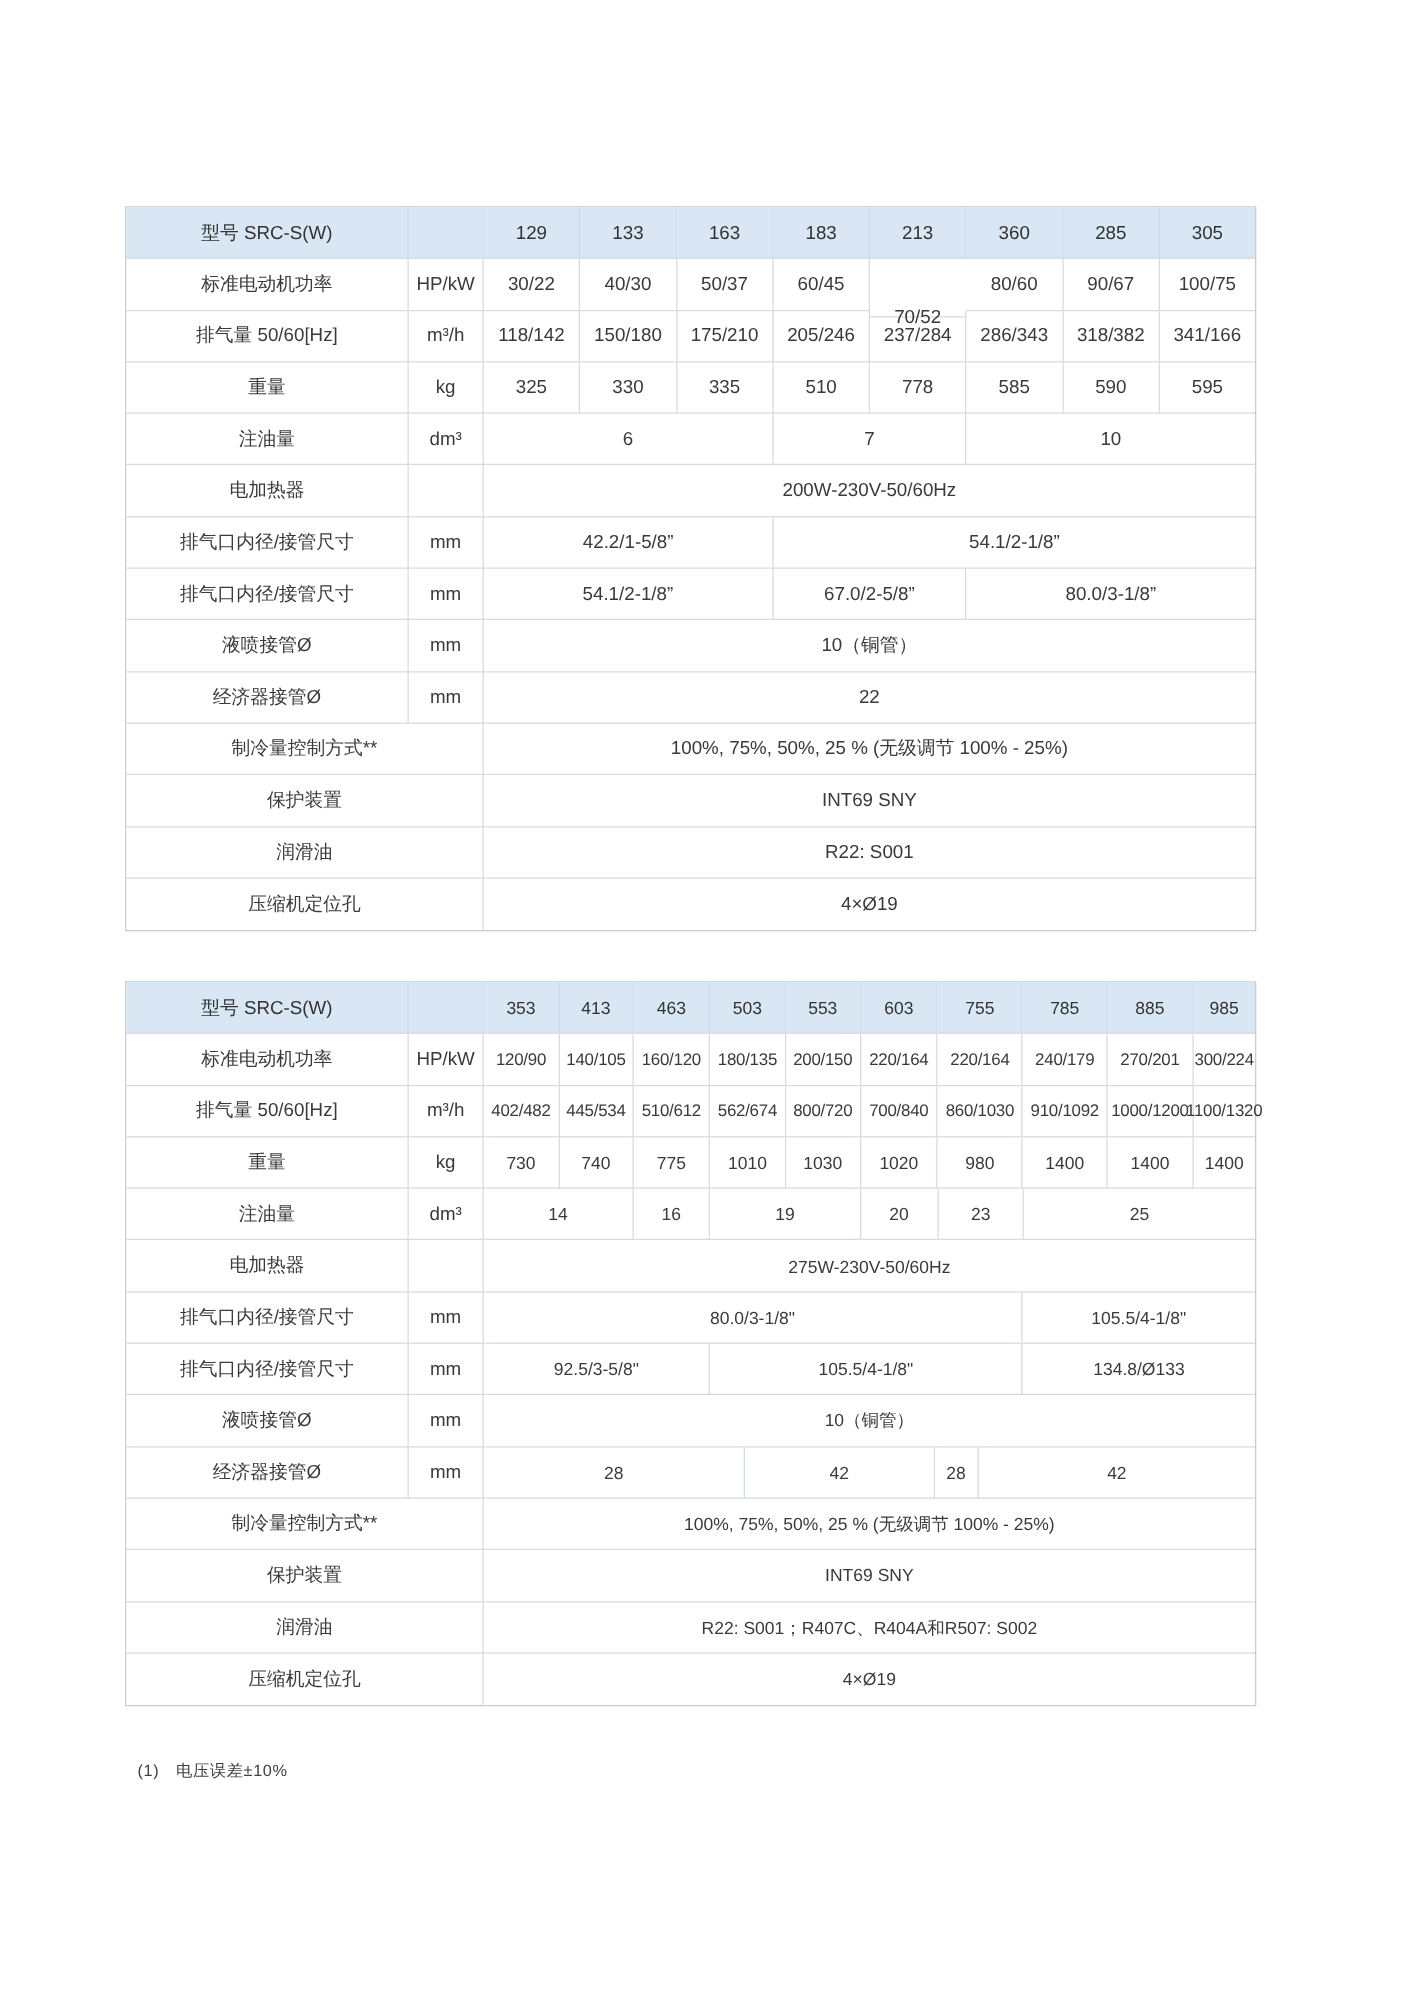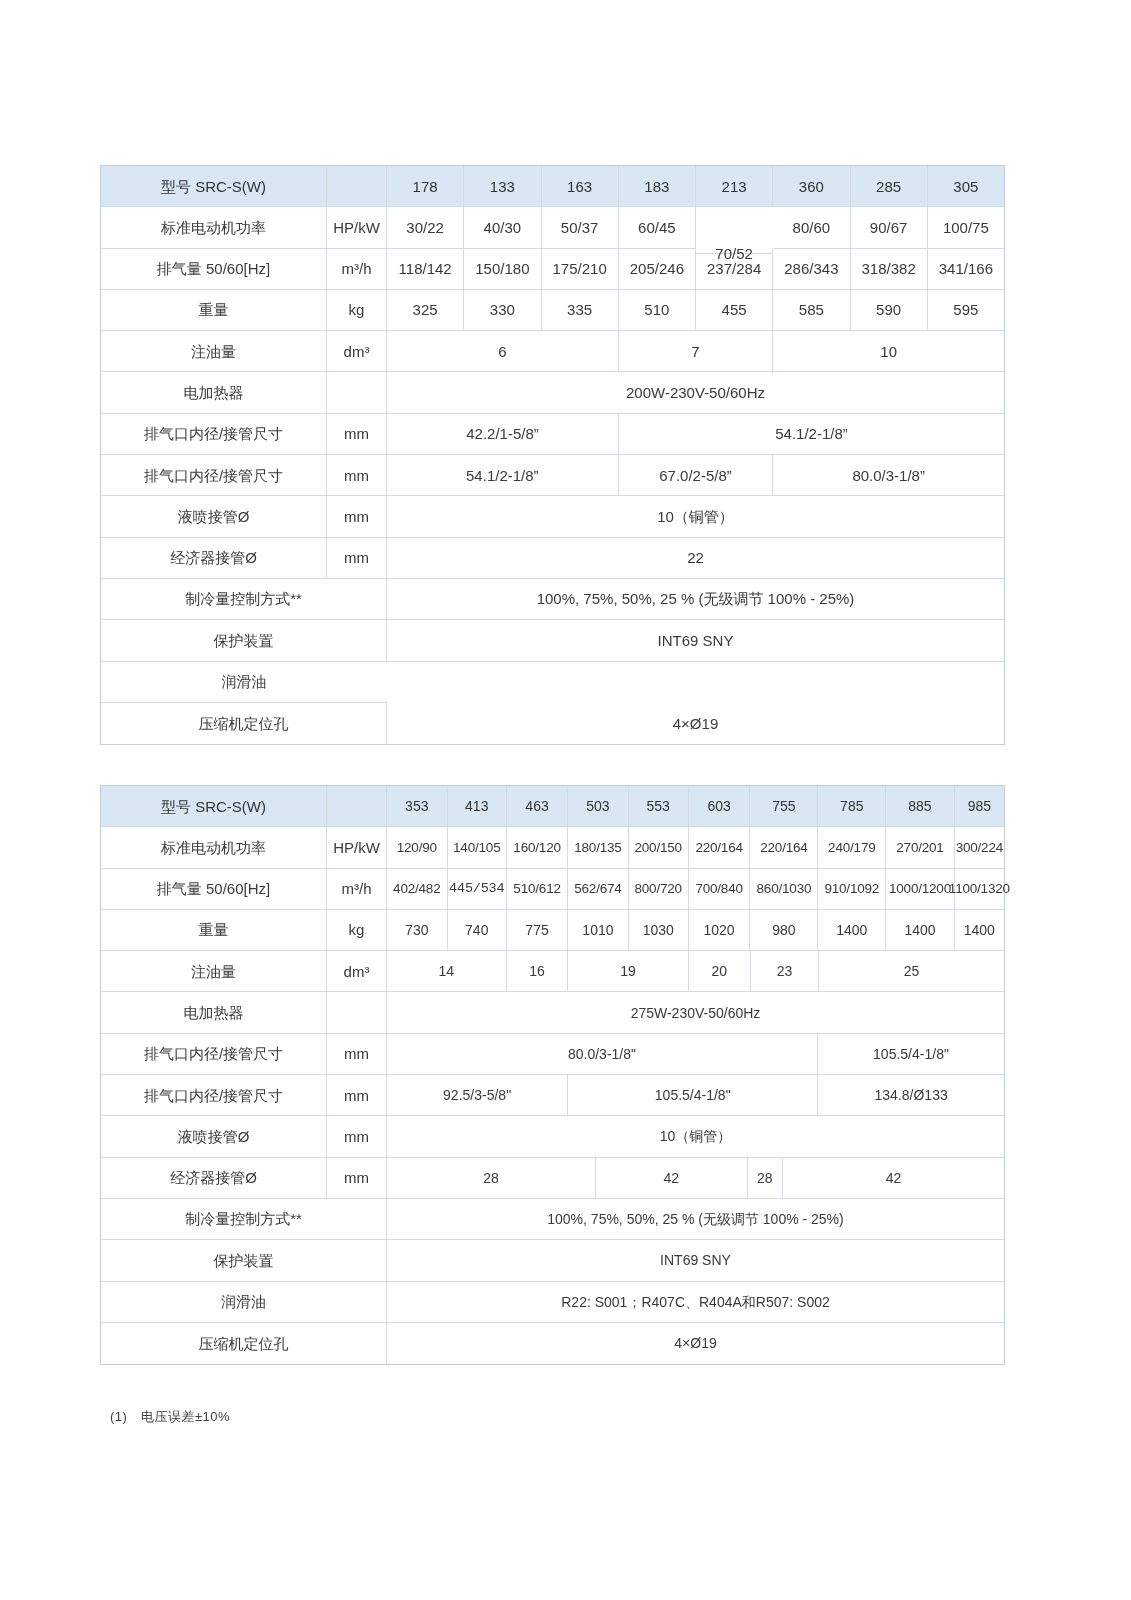--- a/index.html
+++ b/index.html
@@ -46,21 +46,21 @@
   }
 </style>
 </head>
 <body>
 
 <div class="page">
   <div class="spec-table" id="table1">
       <div class="trow thead">
         <div class="cell label">型号 SRC-S(W)</div>
         <div class="cell unit"></div>
-        <div class="cell data" style="flex: 12.5 12.5 0px;">178</div>
+        <div class="cell data" style="flex: 12.5 12.5 0px;">129</div>
         <div class="cell data" style="flex: 12.5 12.5 0px;">133</div>
         <div class="cell data" style="flex: 12.5 12.5 0px;">163</div>
         <div class="cell data" style="flex: 12.5 12.5 0px;">183</div>
         <div class="cell data" style="flex: 12.5 12.5 0px;">213</div>
         <div class="cell data" style="flex: 12.5 12.5 0px;">360</div>
         <div class="cell data" style="flex: 12.5 12.5 0px;">285</div>
         <div class="cell data" style="flex: 12.5 12.5 0px;">305</div>
       </div>
       <div class="trow">
         <div class="cell label">标准电动机功率</div>
@@ -86,21 +86,21 @@
         <div class="cell data" style="flex: 12.5 12.5 0px;">318/382</div>
         <div class="cell data" style="flex: 12.5 12.5 0px;">341/166</div>
       </div>
       <div class="trow">
         <div class="cell label">重量</div>
         <div class="cell unit">kg</div>
         <div class="cell data" style="flex: 12.5 12.5 0px;">325</div>
         <div class="cell data" style="flex: 12.5 12.5 0px;">330</div>
         <div class="cell data" style="flex: 12.5 12.5 0px;">335</div>
         <div class="cell data" style="flex: 12.5 12.5 0px;">510</div>
-        <div class="cell data" style="flex: 12.5 12.5 0px;">455</div>
+        <div class="cell data" style="flex: 12.5 12.5 0px;">778</div>
         <div class="cell data" style="flex: 12.5 12.5 0px;">585</div>
         <div class="cell data" style="flex: 12.5 12.5 0px;">590</div>
         <div class="cell data" style="flex: 12.5 12.5 0px;">595</div>
       </div>
       <div class="trow">
         <div class="cell label">注油量</div>
         <div class="cell unit">dm³</div>
         <div class="cell data" style="flex: 37.5 37.5 0px;">6</div>
         <div class="cell data" style="flex: 25 25 0px;">7</div>
         <div class="cell data" style="flex: 37.5 37.5 0px;">10</div>
@@ -136,20 +136,21 @@
       <div class="trow">
         <div class="cell label wide">制冷量控制方式**</div>
         <div class="cell data" style="flex: 100 100 0px;">100%, 75%, 50%, 25 % (无级调节 100% - 25%)</div>
       </div>
       <div class="trow">
         <div class="cell label wide">保护装置</div>
         <div class="cell data" style="flex: 100 100 0px;">INT69 SNY</div>
       </div>
       <div class="trow">
         <div class="cell label wide">润滑油</div>
+        <div class="cell data" style="flex: 100 100 0px;">R22: S001</div>
       </div>
       <div class="trow">
         <div class="cell label wide">压缩机定位孔</div>
         <div class="cell data" style="flex: 100 100 0px;">4×Ø19</div>
       </div>
     </div>
   <div class="spec-table" id="table2">
       <div class="trow thead">
         <div class="cell label">型号 SRC-S(W)</div>
         <div class="cell unit"></div>
@@ -175,21 +176,21 @@
         <div class="cell data" style="flex: 10 10 0px;">220/164</div>
         <div class="cell data" style="flex: 11 11 0px;">220/164</div>
         <div class="cell data" style="flex: 11 11 0px;">240/179</div>
         <div class="cell data" style="flex: 11.1 11.1 0px;">270/201</div>
         <div class="cell data" style="flex: 8.1 8.1 0px;">300/224</div>
       </div>
       <div class="trow trow-dense">
         <div class="cell label">排气量 50/60[Hz]</div>
         <div class="cell unit">m³/h</div>
         <div class="cell data" style="flex: 9.8 9.8 0px;">402/482</div>
-        <div class="cell data" style="flex: 9.6 9.6 0px; font-family: Liberation Mono, monospace;">445/534</div>
+        <div class="cell data" style="flex: 9.6 9.6 0px;">445/534</div>
         <div class="cell data" style="flex: 9.9 9.9 0px;">510/612</div>
         <div class="cell data" style="flex: 9.8 9.8 0px;">562/674</div>
         <div class="cell data" style="flex: 9.7 9.7 0px;">800/720</div>
         <div class="cell data" style="flex: 10 10 0px;">700/840</div>
         <div class="cell data" style="flex: 11 11 0px;">860/1030</div>
         <div class="cell data" style="flex: 11 11 0px;">910/1092</div>
         <div class="cell data" style="flex: 11.1 11.1 0px;">1000/1200</div>
         <div class="cell data" style="flex: 8.1 8.1 0px;">1100/1320</div>
       </div>
       <div class="trow">

